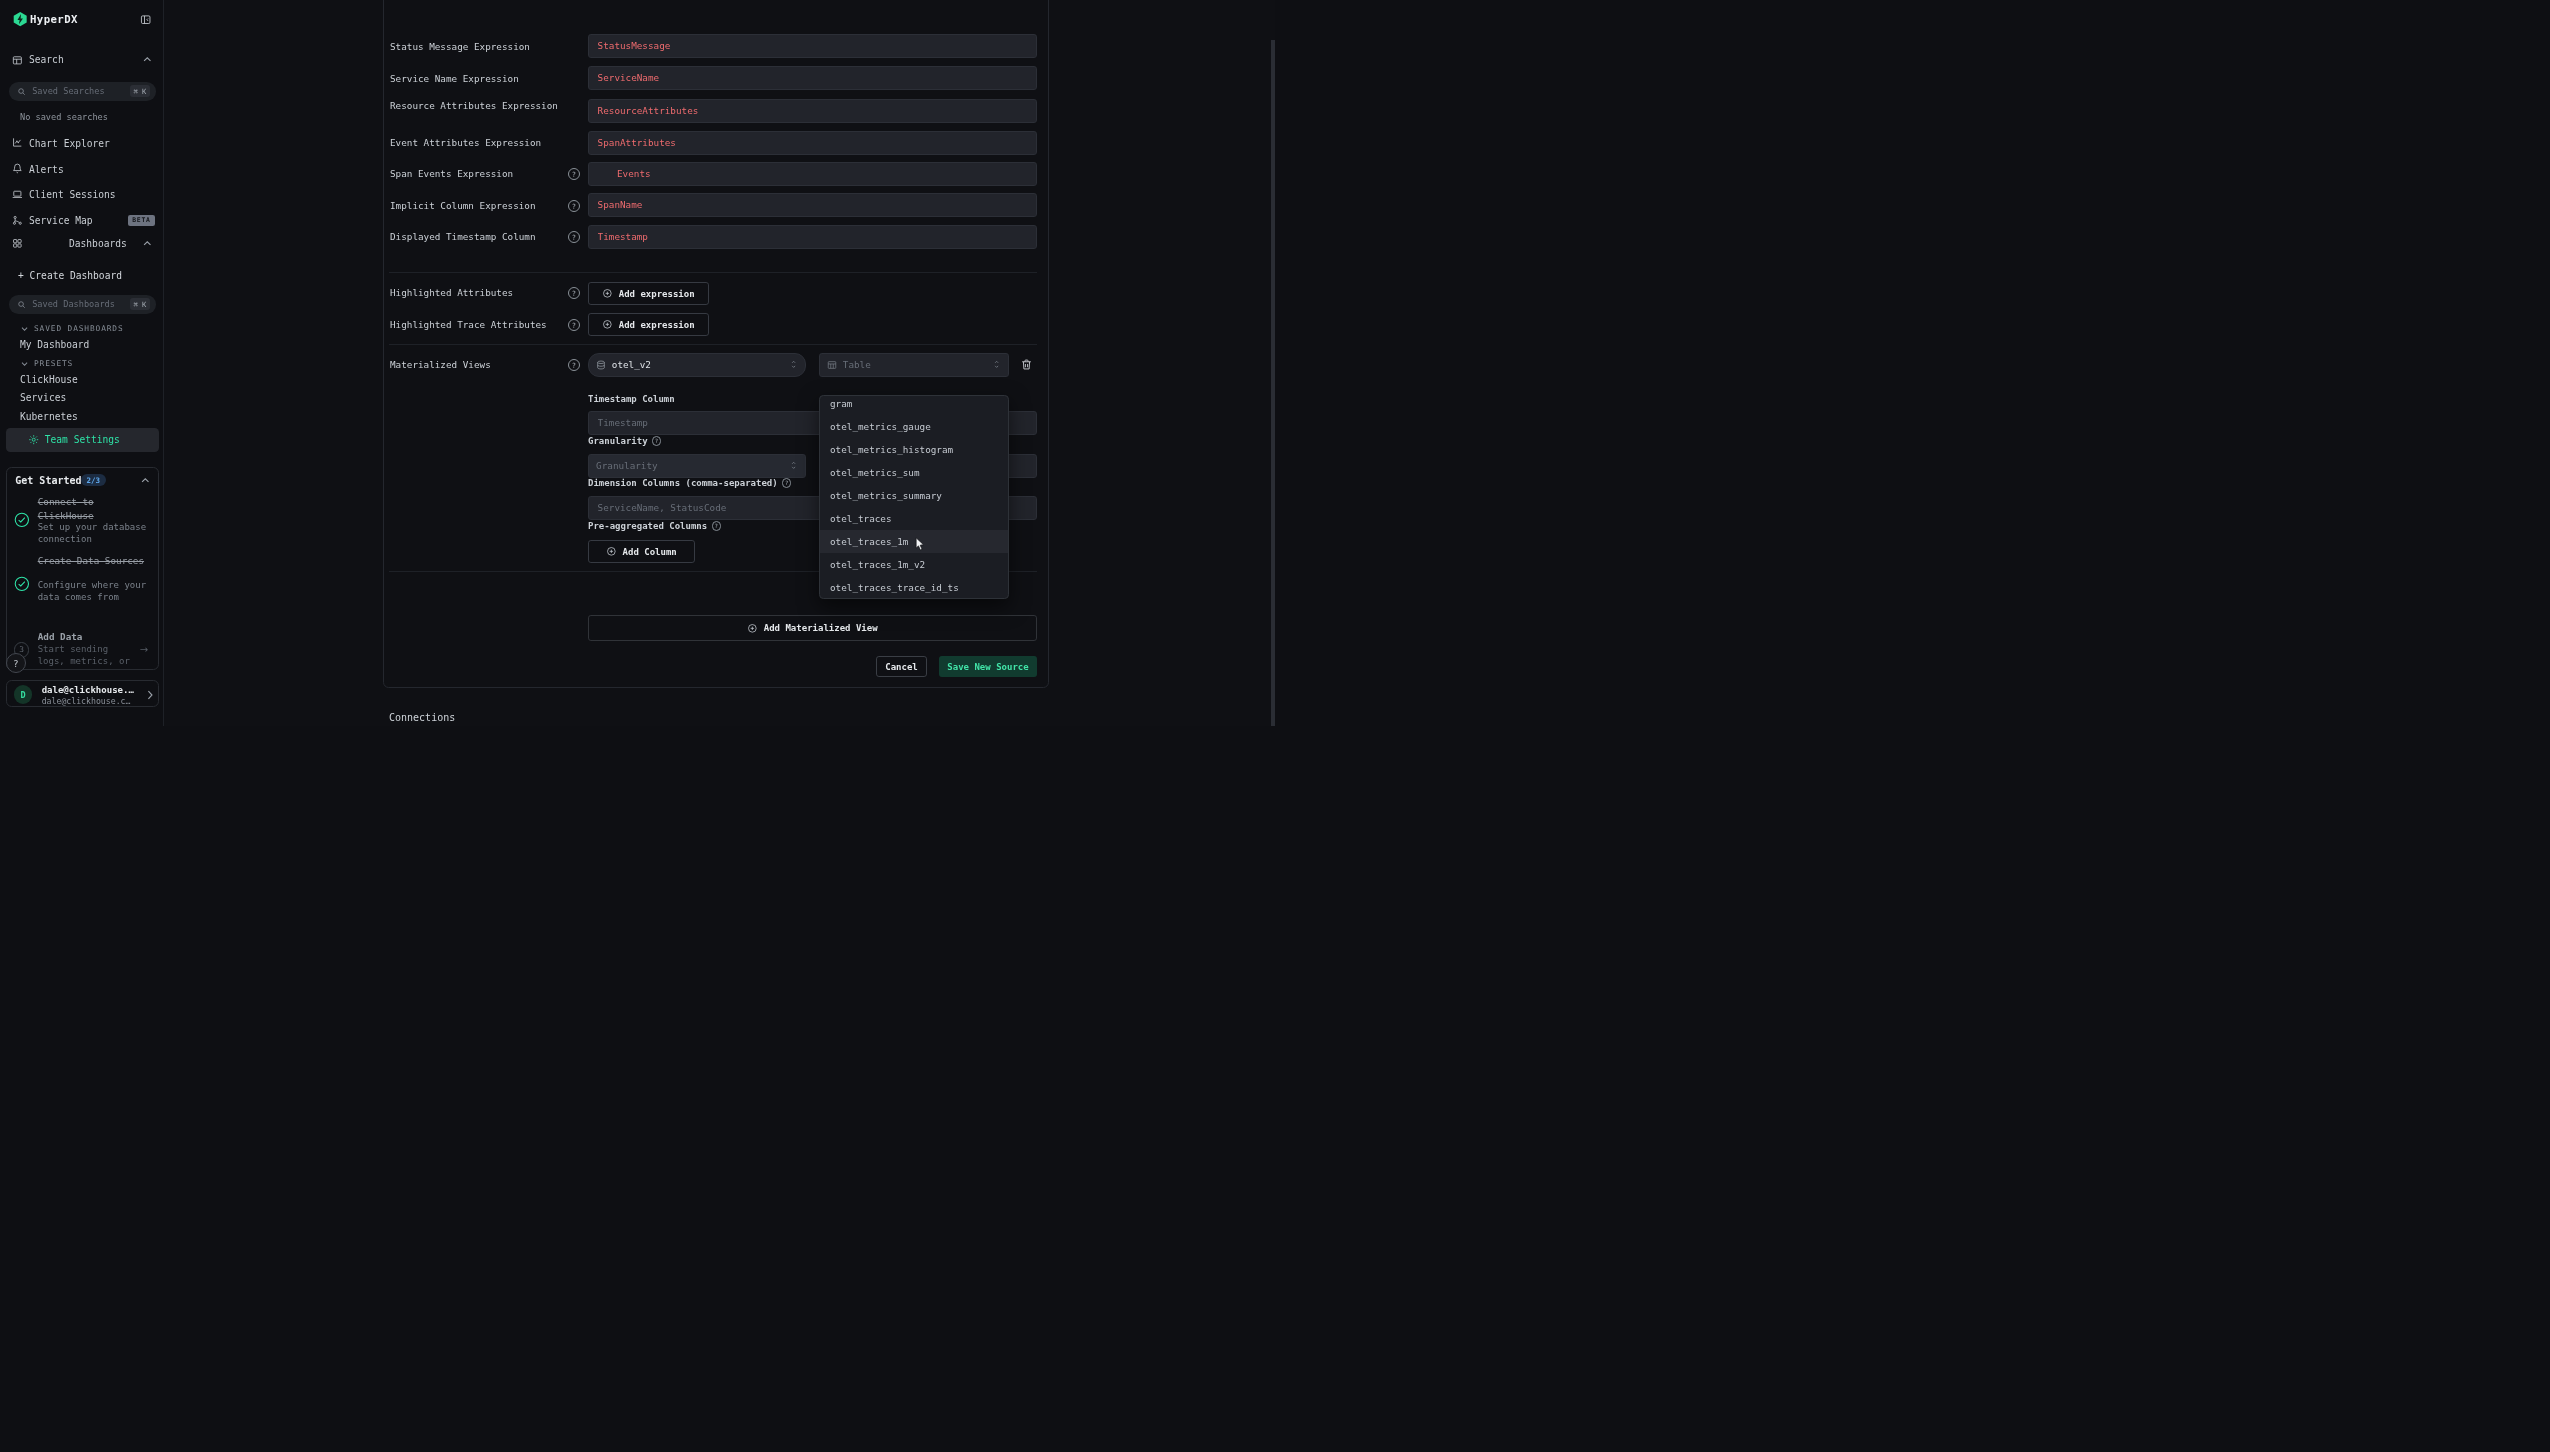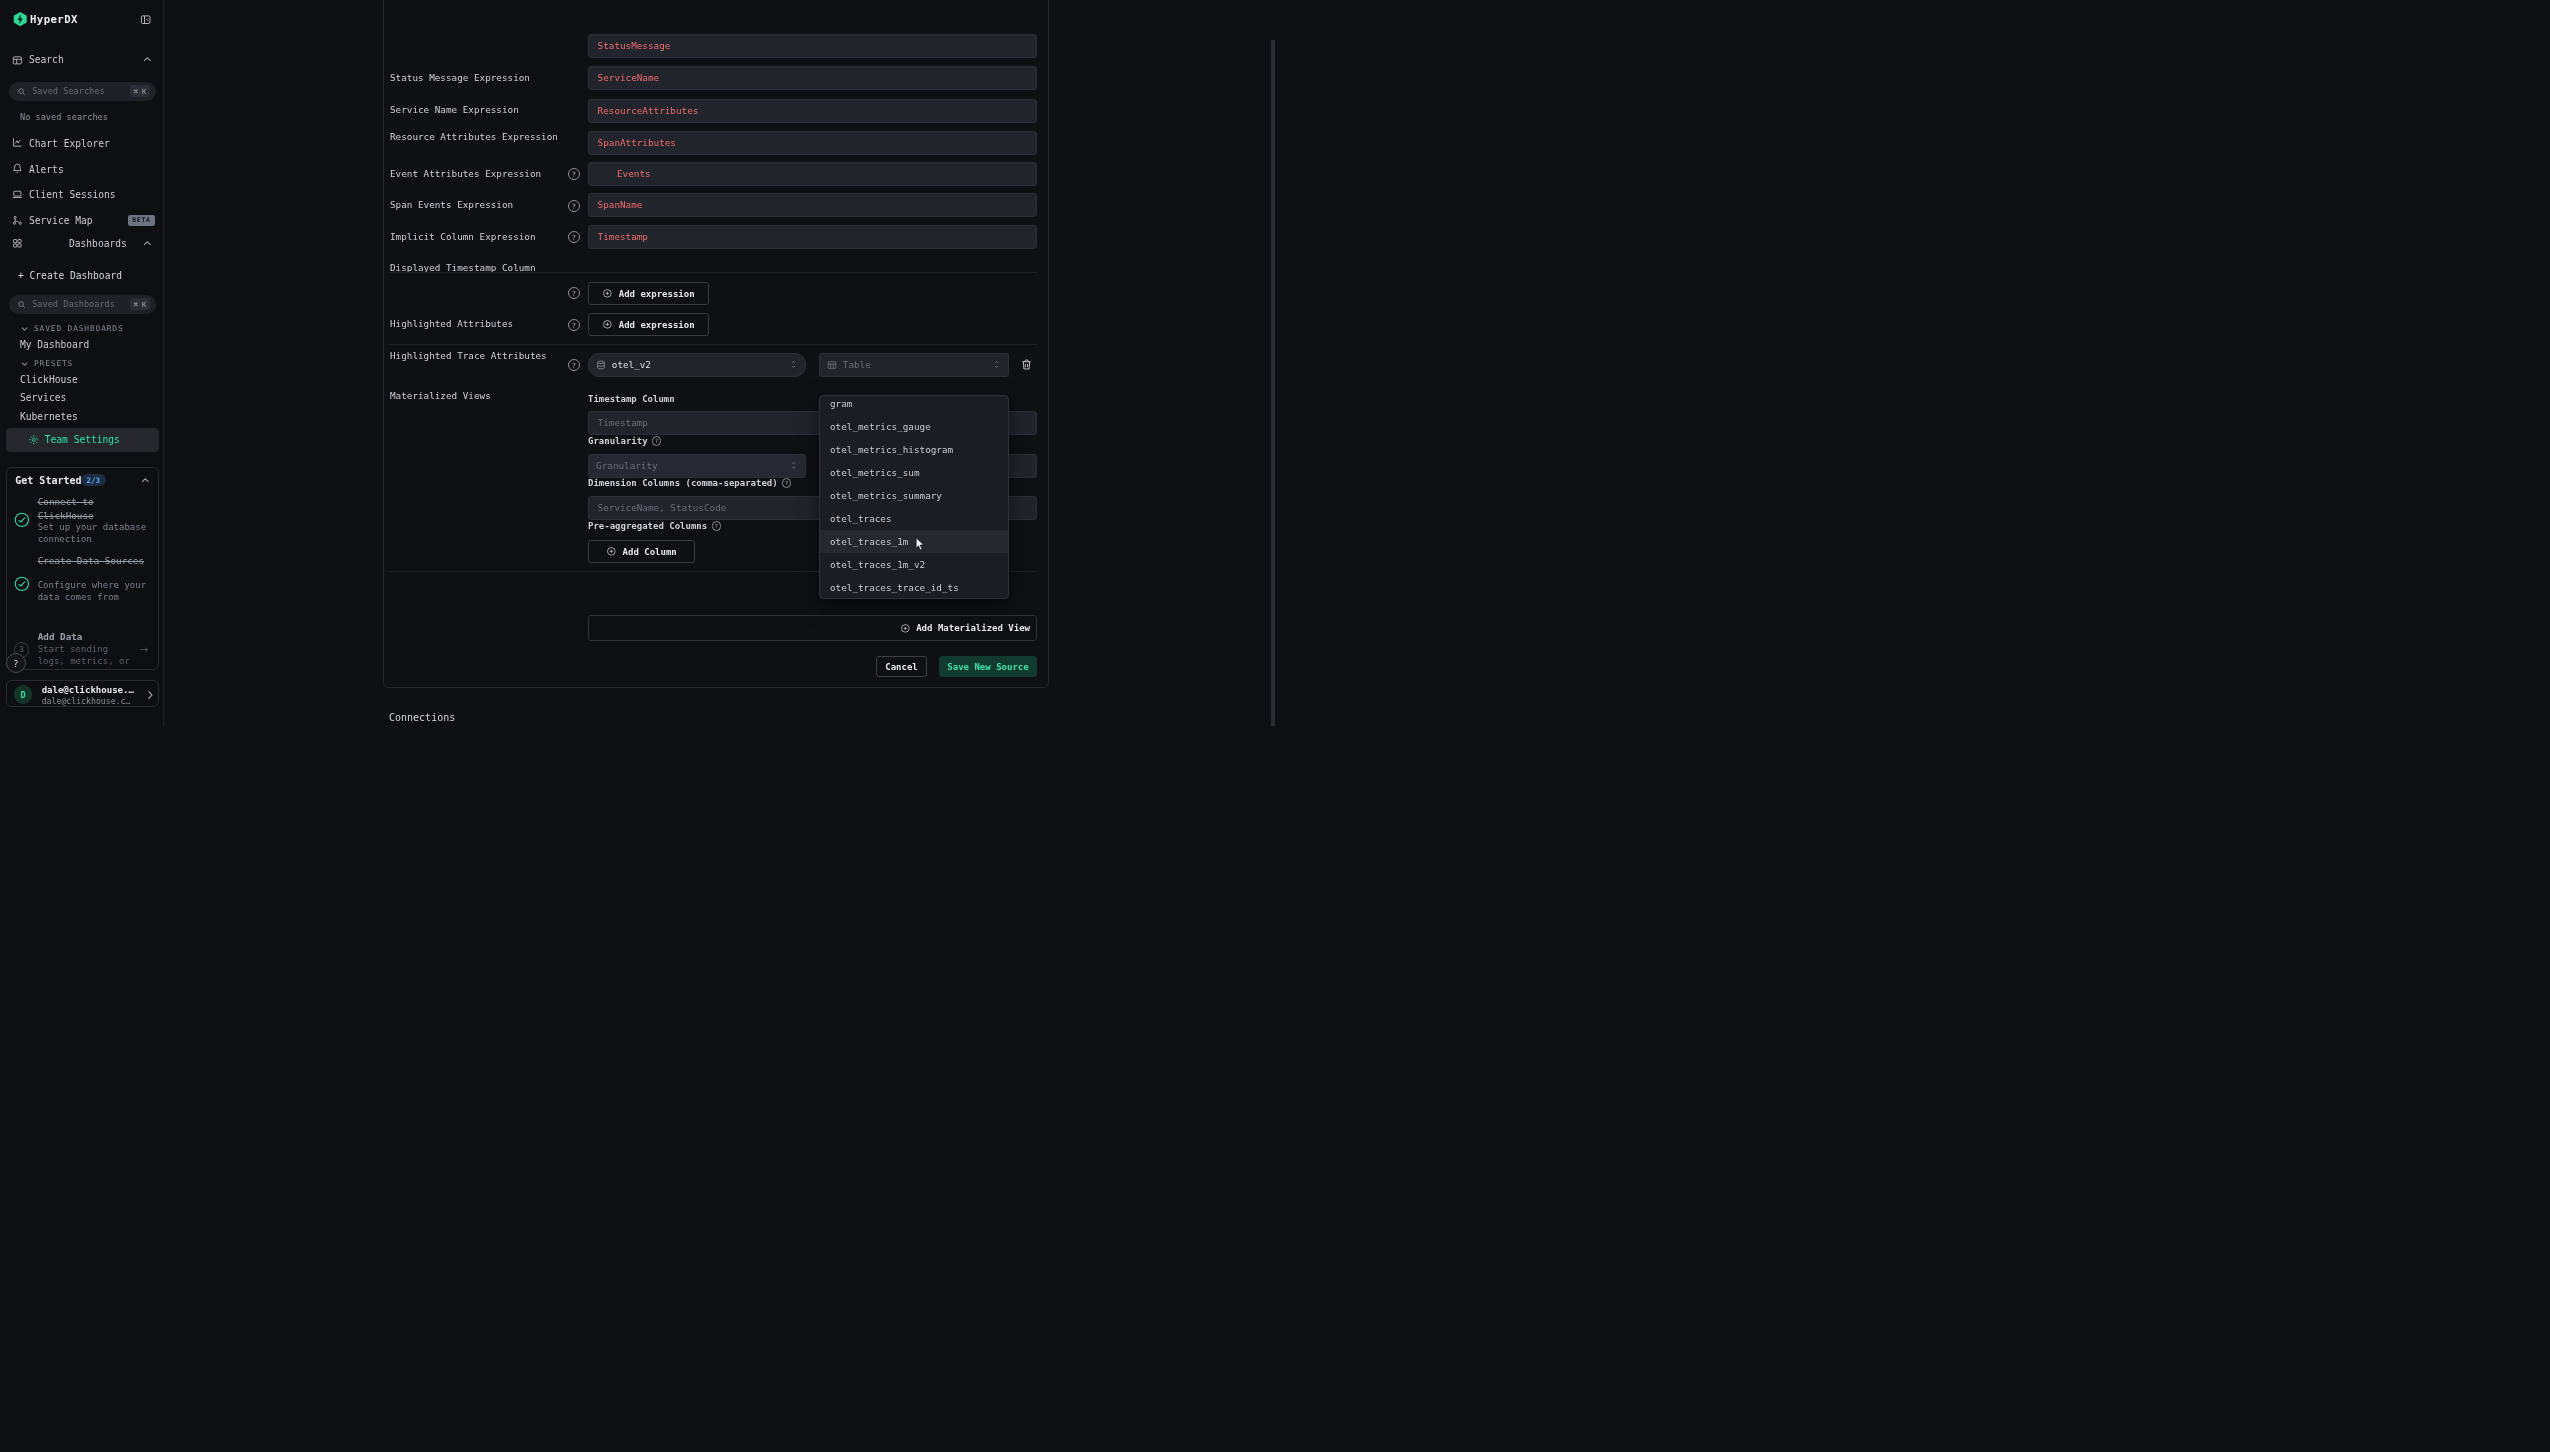--- a/index.html
+++ b/index.html
@@ -24,21 +24,21 @@
   .badge-blue{background:#1c2c42;color:#5fa9ee;font-size:7.5px;font-weight:bold;border-radius:6.4px;padding:1.4px 5.7px;}
   .task-title{font-size:9.3px;line-height:13.6px;color:#989ea6;}
   .struck{text-decoration:line-through;}
   .task-sub{font-size:9px;line-height:11.8px;color:#7b828b;}
   .userrow{position:absolute;left:5.7px;top:680px;width:153px;height:27px;border:0.7px solid #282b31;border-radius:5.7px;}
   
   .main{position:absolute;left:164px;top:0;width:1111px;height:726px;}
   .mheader{position:absolute;left:0;top:0;width:1111px;height:40px;background:#131419;border-bottom:0.7px solid #20232a;z-index:10;display:flex;align-items:center;}
   .mtitle{margin-left:23px;font-size:9.6px;font-weight:bold;color:#e9ecef;}
   .card{position:absolute;left:219px;top:-14.3px;width:666px;height:702px;border:0.7px solid #24272e;border-radius:5.7px;z-index:1;}
-  .flabel{position:absolute;left:226px;width:175px;font-size:9.3px;line-height:12px;color:#ccd1d7;margin-top:31px;}
+  .flabel{position:absolute;left:226px;width:175px;font-size:9.3px;line-height:12px;color:#ccd1d7;}
   .finput{position:absolute;left:424px;width:449px;height:23.5px;background:#22242b;border:0.7px solid #2c2f37;border-radius:2.9px;
           color:#ee6b6e;font-size:9.3px;padding:0 8.6px;font-family:inherit;outline:none;}
   .finput::placeholder{color:#676d77;opacity:1;}
   .divider{position:absolute;left:225px;width:648px;height:0.7px;background:#1e2127;}
   .helpc{position:absolute;width:12px;height:12px;border:0.9px solid #899097;border-radius:50%;
          color:#aab0b8;font-size:7.1px;display:flex;align-items:center;justify-content:center;}
   .btn-outline{position:absolute;height:23px;border:0.7px solid #363a42;border-radius:2.9px;background:transparent;
          color:#e6e9ec;font-size:9px;font-weight:bold;display:flex;align-items:center;justify-content:center;gap:5.7px;font-family:inherit;cursor:pointer;}
   .sel{position:absolute;height:23.5px;background:#22242b;border:0.7px solid #2c2f37;border-radius:2.9px;display:flex;align-items:center;padding:0 7.1px;}
   .sel .txt{flex:1;font-size:9.3px;color:#dde1e6;margin-left:5.7px;white-space:nowrap;overflow:hidden;}
@@ -377,21 +377,21 @@
           <svg width="10.7" height="10.7" viewBox="0 0 24 24" fill="none" stroke="#c9ced4" stroke-width="1.7">
             <circle cx="12" cy="12" r="8.6"></circle>
             <path d="M12 8.2v7.6M8.2 12h7.6"></path>
           </svg>
         </span>
       <span>Add Column</span>
     </button>
 
     <div class="divider" style="top:571px;"></div>
 
-    <button class="btn-outline" style="left:424px;top:615px;width:449px;height:26px;border-color:#303338;justify-content:flex-end;">
+    <button class="btn-outline" style="left:424px;top:615px;width:449px;height:26px;border-color:#303338;">
       <span>
           <svg width="10.7" height="10.7" viewBox="0 0 24 24" fill="none" stroke="#c9ced4" stroke-width="1.7">
             <circle cx="12" cy="12" r="8.6"></circle>
             <path d="M12 8.2v7.6M8.2 12h7.6"></path>
           </svg>
         </span>
       <span>Add Materialized View</span>
     </button>
 
     <button class="btn-cancel">Cancel</button>

